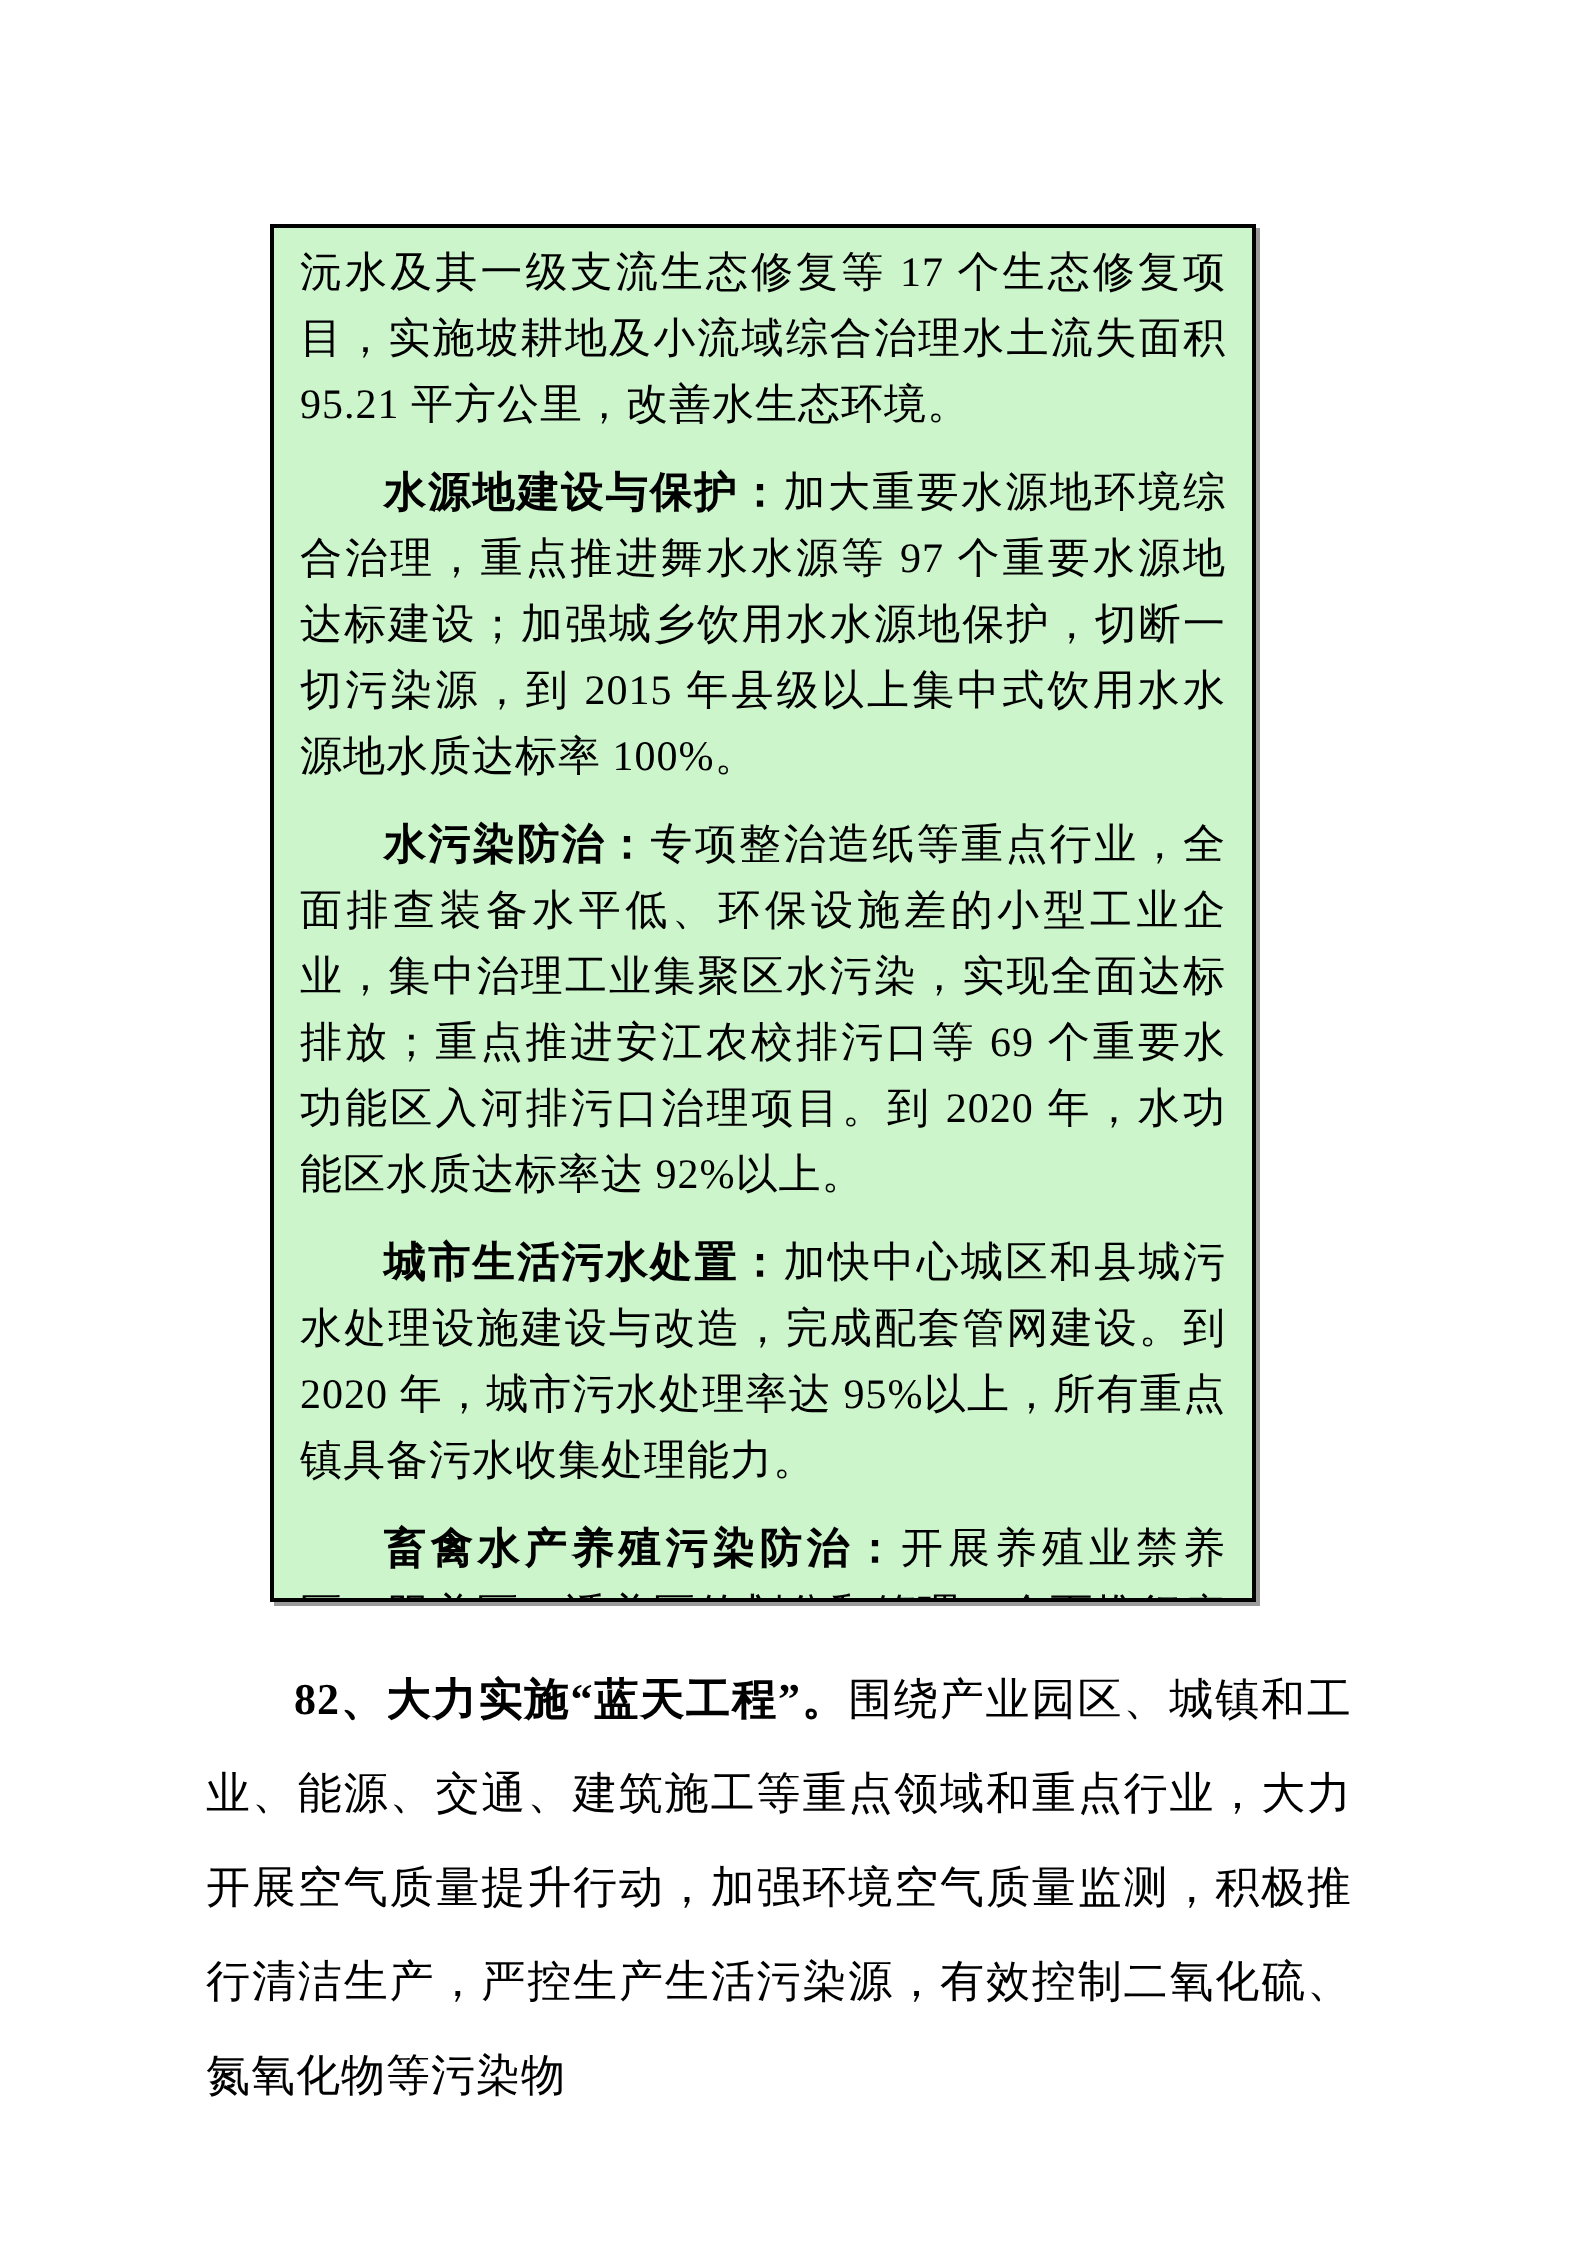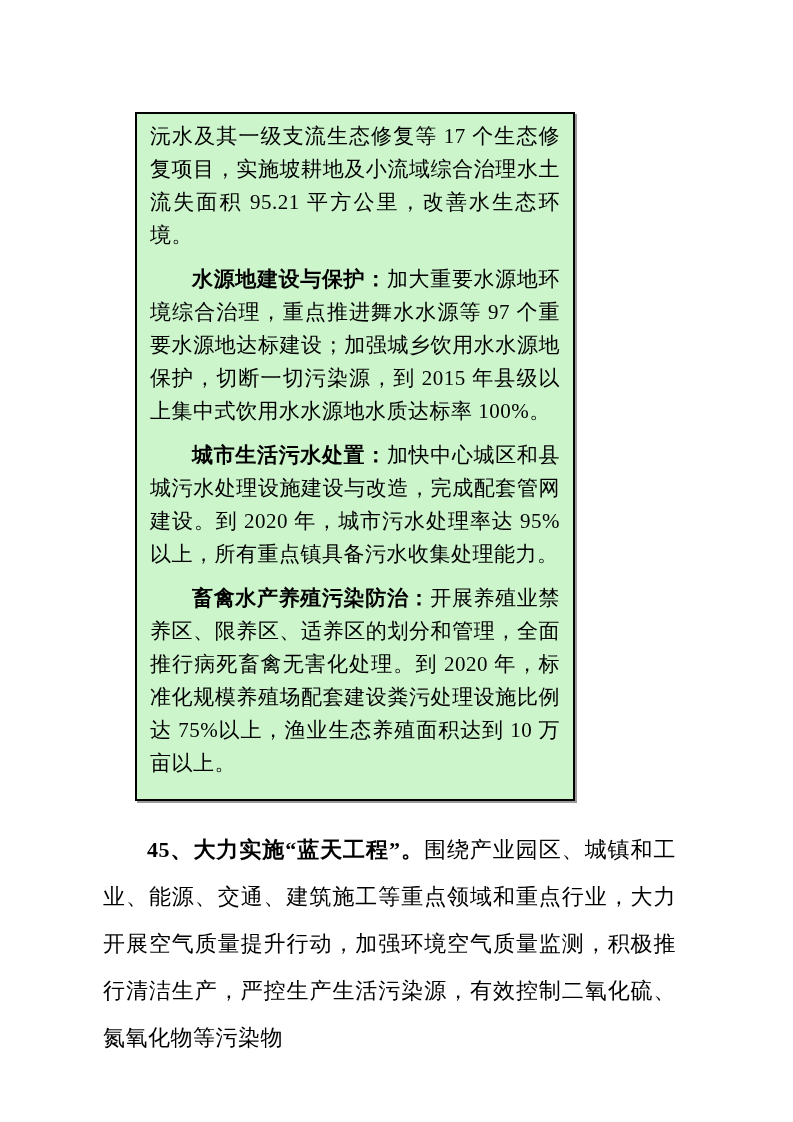--- a/index.html
+++ b/index.html
@@ -13,21 +13,21 @@
     height: 1122px;
     background: #ffffff;
     font-family: "Liberation Serif", serif;
     color: #000000;
     overflow: hidden;
   }
   .green-box {
     position: absolute;
     left: 135px;
     top: 112px;
-    width: 440px;
+    width: 493px;
     height: 689px;
     box-sizing: border-box;
     background: #ccf5cc;
     border: 2px solid #000000;
     box-shadow: 2px 2px 0 #9a9a9a;
     padding: 6px 13px 8px 13px;
     overflow: hidden;
   }
   .box-para {
     margin: 0;
@@ -76,25 +76,28 @@
 <div class="page">
 
   <div class="green-box">
     <p class="box-para">
       <span>沅水及其一级支流生态修复等 17 个生态修复项目，实施坡耕地及小流域综合治理水土流失面积 95.21 平方公里，改善水生态环境。</span>
     </p>
     <p class="box-para indent">
       <span class="lead">水源地建设与保护：</span><span>加大重要水源地环境综合治理，重点推进舞水水源等 97 个重要水源地达标建设；加强城乡饮用水水源地保护，切断一切污染源，到 2015 年县级以上集中式饮用水水源地水质达标率 100%。</span>
     </p>
     <p class="box-para indent">
+      <span class="lead">水污染防治：</span><span>专项整治造纸等重点行业，全面排查装备水平低、环保设施差的小型工业企业，集中治理工业集聚区水污染，实现全面达标排放；重点推进安江农校排污口等 69 个重要水功能区入河排污口治理项目。到 2020 年，水功能区水质达标率达 92%以上。</span>
+    </p>
+    <p class="box-para indent">
       <span class="lead">城市生活污水处置：</span><span>加快中心城区和县城污水处理设施建设与改造，完成配套管网建设。到 2020 年，城市污水处理率达 95%以上，所有重点镇具备污水收集处理能力。</span>
     </p>
     <p class="box-para indent">
       <span class="lead">畜禽水产养殖污染防治：</span><span>开展养殖业禁养区、限养区、适养区的划分和管理，全面推行病死畜禽无害化处理。到 2020 年，标准化规模养殖场配套建设粪污处理设施比例达 75%以上，渔业生态养殖面积达到 10 万亩以上。</span>
     </p>
   </div>
 
   <p class="body-para">
-    <span class="body-lead">45、大力实施“蓝天工程”。</span><span>围绕产业园区、城镇和工业、能源、交通、建筑施工等重点领域和重点行业，大力开展空气质量提升行动，加强环境空气质量监测，积极推行清洁生产，严控生产生活污染源，有效控制二氧化硫、氮氧化物等污染物</span>
+    <span class="body-lead">82、大力实施“蓝天工程”。</span><span>围绕产业园区、城镇和工业、能源、交通、建筑施工等重点领域和重点行业，大力开展空气质量提升行动，加强环境空气质量监测，积极推行清洁生产，严控生产生活污染源，有效控制二氧化硫、氮氧化物等污染物</span>
   </p>
 
 
 </div>
 
 </body></html>

